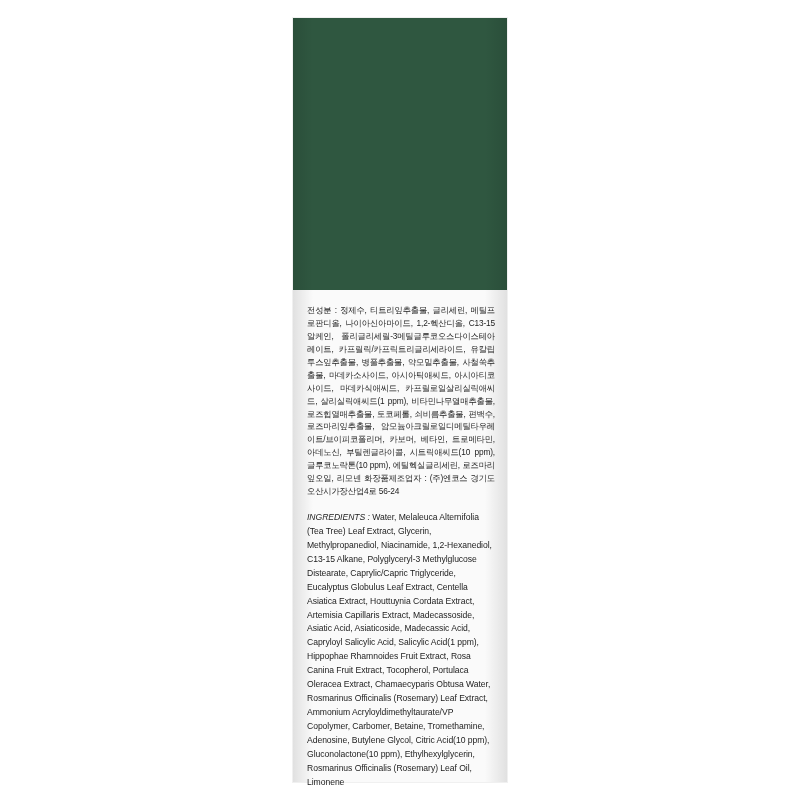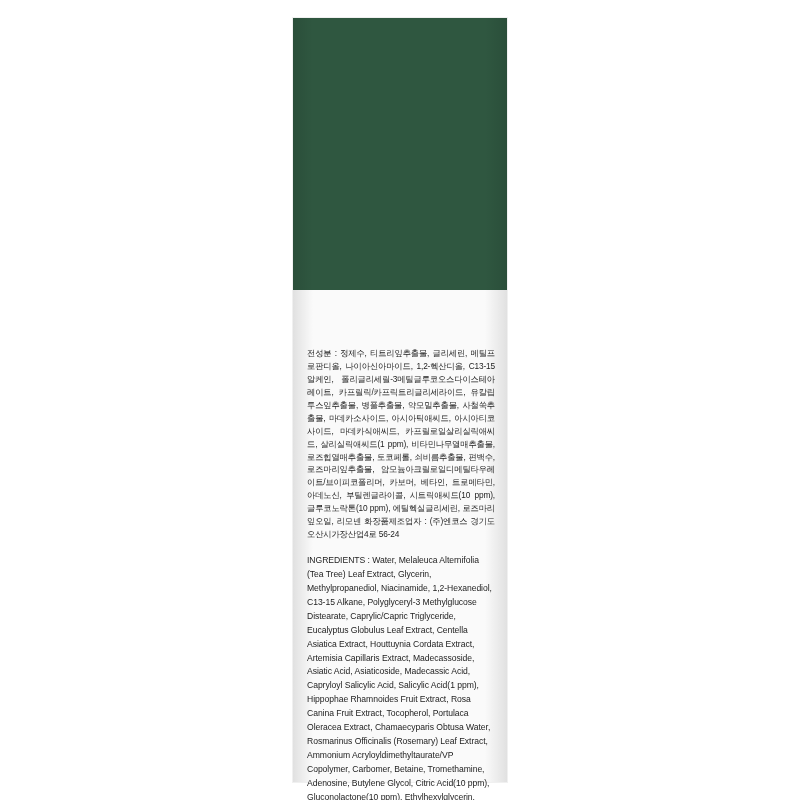--- a/index.html
+++ b/index.html
@@ -63,34 +63,34 @@
     top: 286px;
     width: 188px;
   }
   .korean-block {
     font-size: 8.3px;
     line-height: 1.56;
     color: #1c1c1c;
     letter-spacing: -0.15px;
     text-align: justify;
     word-break: break-all;
-    margin-top: 43px;
   }
   .spacer {
     height: 13px;
   }
   .english-block {
     font-size: 8.6px;
     line-height: 1.62;
     color: #1c1c1c;
     letter-spacing: -0.05px;
     text-align: left;
   }
   .english-block .lead {
     font-weight: 400;
+    font-style: italic;
   }
 </style>
 </head>
 <body>
 
 <div class="page">
   <div class="package">
     <div class="green-block"></div>
     <div class="tube-shade-left"></div>
     <div class="tube-shade-right"></div>

